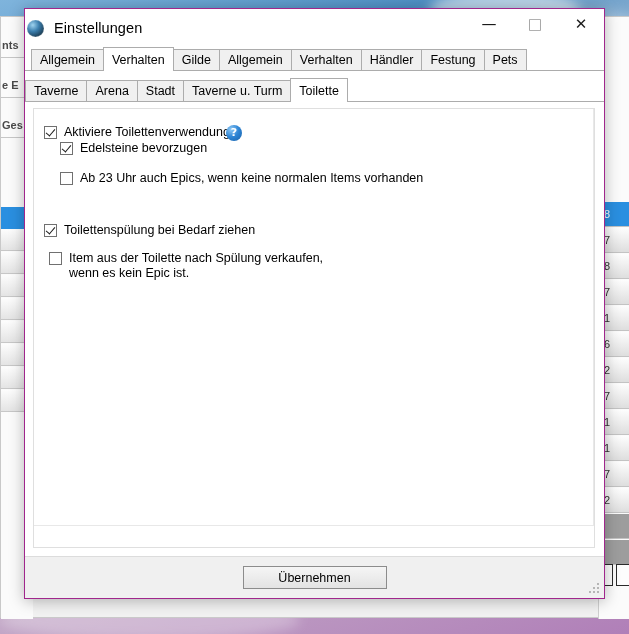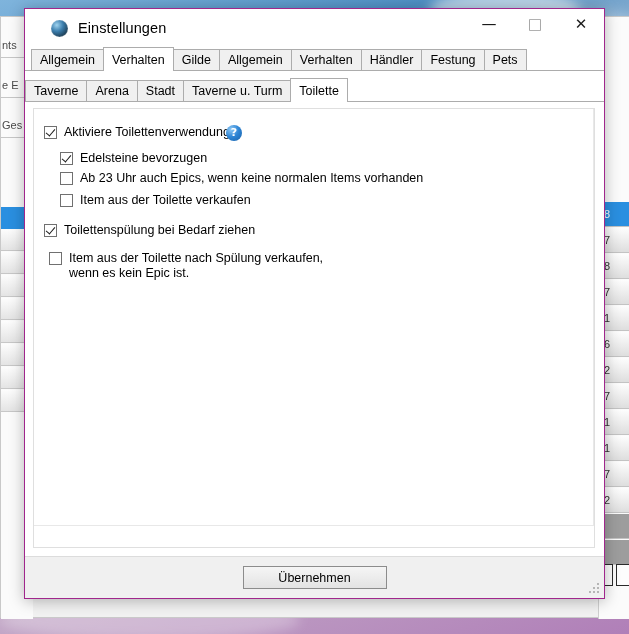--- a/index.html
+++ b/index.html
@@ -27,21 +27,21 @@
     position: absolute;
     left: 0; top: 16px;
     width: 629px; height: 602px;
     background: #f2f2f2;
     border: 1px solid #c9c9c9;
   }
   #bg-left-col {
     position: absolute;
     left: 0; top: 0; width: 32px; height: 602px;
     background: #fbfbfb;
-    font-size: 11px; color: #555;
+    font-size: 11px; color: #555; font-weight: bold;
   }
   .bg-frag {
     position: absolute;
     left: 1px;
     white-space: nowrap;
     font-size: 11px;
     color: #4a4a4a;
     overflow: hidden;
   }
   .bg-sep {
@@ -100,21 +100,21 @@
     flex-direction: column;
   }
 
   
   #titlebar {
     height: 38px;
     flex: 0 0 38px;
     background: #ffffff;
     display: flex;
     align-items: center;
-    padding-left: 26px;
+    padding-left: 2px;
     position: relative;
   }
   #app-icon {
     width: 17px; height: 17px;
     border-radius: 50%;
     background: radial-gradient(circle at 34% 30%, #9fd3ef 0%, #3c7fae 38%, #17354a 80%);
     box-shadow: inset 0 0 1px rgba(255,255,255,.8);
     flex: 0 0 17px;
   }
   #title-text {
@@ -364,31 +364,27 @@
     </div>
 
   <div id="content">
     <div id="panel">
       <div id="group">
           <div class="cbrow" style="top: 16px; left: 10px;">
             <div class="cb checked"></div>
             <div class="cblabel">Aktiviere Toilettenverwendung</div>
           </div>
           <div id="help-icon" style="left: 192px; top: 16px;">?</div>
-          <div class="cbrow" style="top: 42px; left: 26px;">
+          <div class="cbrow" style="top: 32px; left: 26px;">
             <div class="cb checked"></div>
             <div class="cblabel">Edelsteine bevorzugen</div>
           </div>
           <div class="cbrow" style="top: 62px; left: 26px;">
             <div class="cb"></div>
             <div class="cblabel">Ab 23 Uhr auch Epics, wenn keine normalen Items vorhanden</div>
-          </div>
-          <div class="cbrow" style="top: 84px; left: 26px;">
-            <div class="cb"></div>
-            <div class="cblabel">Item aus der Toilette verkaufen</div>
           </div>
           <div class="cbrow" style="top: 114px; left: 10px;">
             <div class="cb checked"></div>
             <div class="cblabel">Toilettenspülung bei Bedarf ziehen</div>
           </div>
           <div class="cbrow" style="top: 142px; left: 15px;">
             <div class="cb"></div>
             <div class="cblabel">Item aus der Toilette nach Spülung verkaufen,
 wenn es kein Epic ist.</div>
           </div>

